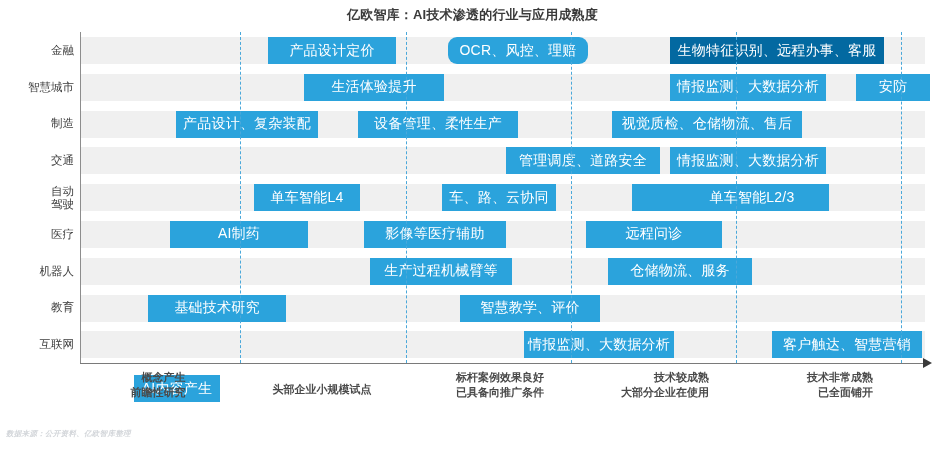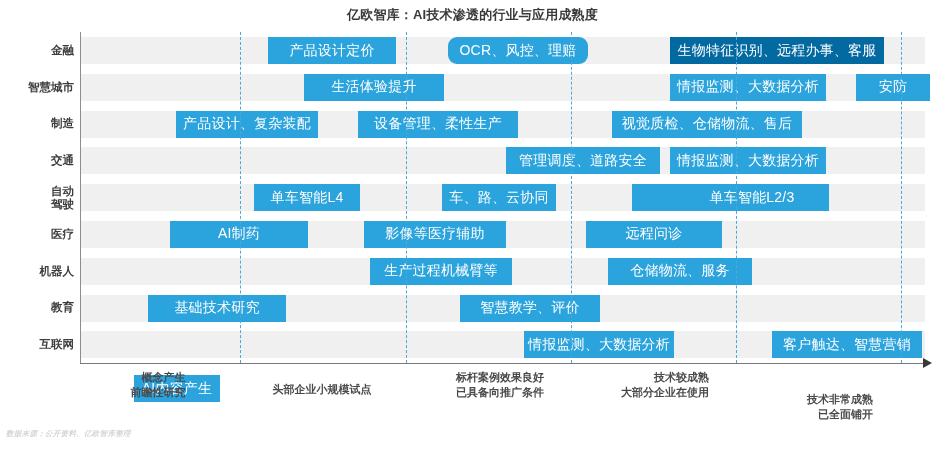--- a/index.html
+++ b/index.html
@@ -24,21 +24,21 @@
     border-left:9px solid #3a3a3a;
   }
   .rows{position:absolute;left:81px;top:32px;width:844px;height:331px;}
   .row{position:relative;height:36.8px;}
   .row .band{
     position:absolute;left:0;top:5px;right:0;height:27px;background:#f0f0f0;
   }
   .ylabels{position:absolute;left:0;top:32px;width:74px;height:331px;}
   .ylabel{
     height:36.8px;display:flex;align-items:center;justify-content:flex-end;
-    font-size:11.5px;color:#3d3d3d;font-weight:bold;text-align:right;
+    font-size:11.5px;color:#3d3d3d;font-weight:normal;text-align:right;
     line-height:13px;white-space:pre-line;
   }
   .grid{position:absolute;left:0;top:0;width:844px;height:331px;pointer-events:none;}
   .gridline{
     position:absolute;top:0;width:0;height:331px;
     border-left:1.4px dashed #4aa8da;
   }
   .bar{
     position:absolute;top:5px;height:27px;background:#2ba3dc;
     display:flex;align-items:center;justify-content:center;
@@ -137,17 +137,17 @@
 <div class="axis-arrow"></div>
 
 <div class="xlabels">
     <div class="xlabel" style="left: 78px;">概念产生
 前瞻性研究</div>
     <div class="xlabel" style="left: 242px; margin-top: 12px;">头部企业小规模试点</div>
     <div class="xlabel" style="left: 420px;">标杆案例效果良好
 已具备向推广条件</div>
     <div class="xlabel" style="left: 585px;">技术较成熟
 大部分企业在使用</div>
-    <div class="xlabel" style="left: 760px; margin-top: 22px;">技术非常成熟
+    <div class="xlabel" style="left: 760px;">技术非常成熟
 已全面铺开</div>
   </div>
 
 <div class="source">数据来源：公开资料、亿欧智库整理</div>
 
 </body></html>

